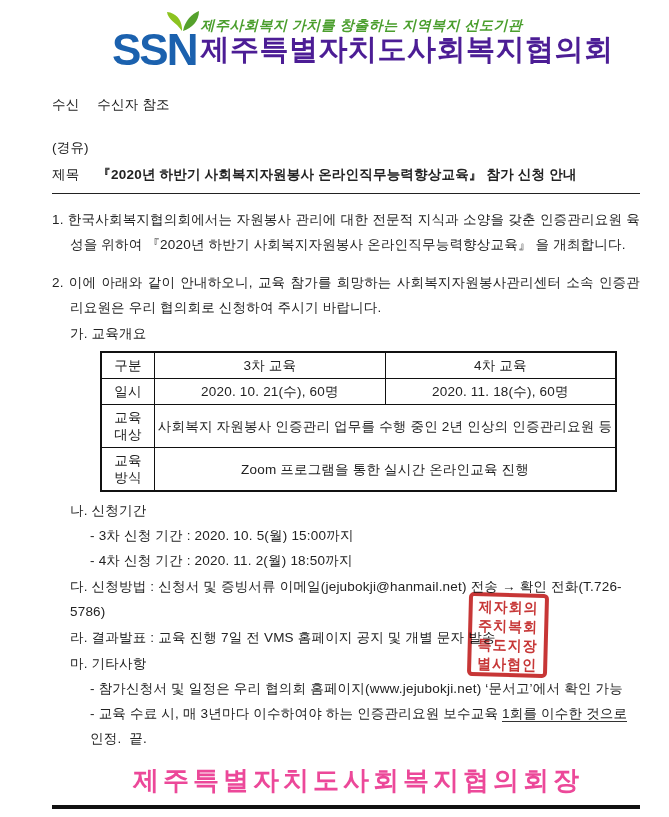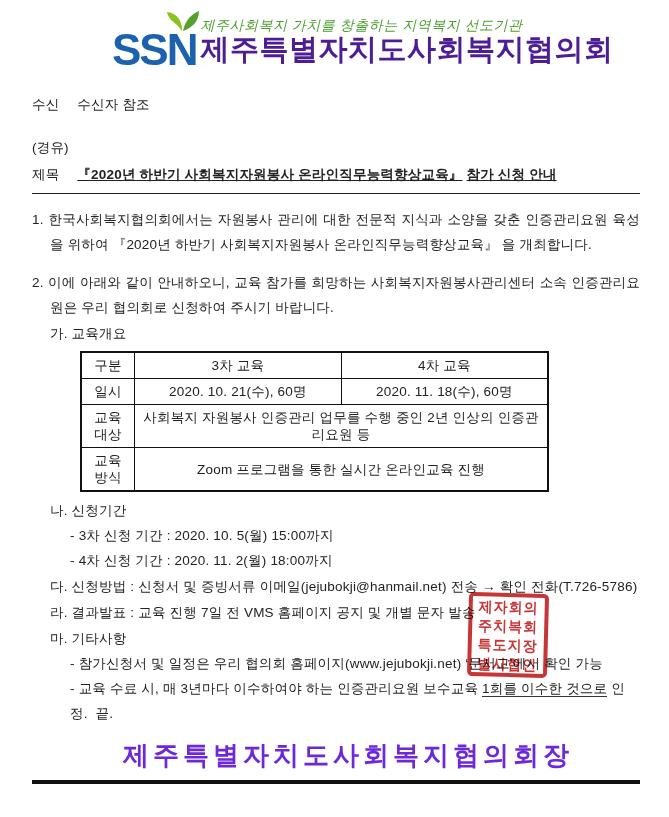--- a/index.html
+++ b/index.html
@@ -6,42 +6,42 @@
   .page{
     width:669px;height:817px;position:relative;background:#fff;overflow:hidden;
     font-family:"Liberation Sans","DejaVu Sans",sans-serif;color:#222;
   }
   
   .hdr{display:flex;align-items:flex-start;padding:16px 0 0 112px;}
   .ssn-wrap{position:relative;padding-top:12px;}
   .ssn{font-size:44px;font-weight:800;color:#1b61ae;letter-spacing:-2px;line-height:1;font-family:"Liberation Sans",sans-serif;}
   .leaf{position:absolute;top:-6px;right:-4px;}
   .hdr-right{margin-left:4px;}
-  .slogan{color:#4a9e2d;font-size:14px;font-weight:400;font-style:italic;letter-spacing:0.5px;line-height:1.3;}
+  .slogan{color:#4a9e2d;font-size:14px;font-weight:700;font-style:italic;letter-spacing:0.5px;line-height:1.3;}
   .orgname{color:#4c1d95;font-size:29px;font-weight:700;letter-spacing:0.5px;line-height:1.1;}
   
-  .doc{padding:0 29px 0 32px;font-size:13.5px;line-height:25px;letter-spacing:0.2px;}
+  .doc{padding:0 29px 0 52px;font-size:13.5px;line-height:25px;letter-spacing:0.2px;}
   .recv-line{margin-top:20px;}
   .lbl{margin-right:14px;}
   .via-line{margin-top:18px;}
   .subject-line{margin-top:2px;}
-  .subject-strong{font-weight:700;text-decoration:underline;}
+  .subject-strong{font-weight:700;}
   .rule-thin{border:none;border-top:1.5px solid #222;margin:6px 0 8px 0;}
   .num-para{padding-left:18px;text-indent:-18px;text-align:justify;margin-top:13px;}
   .sec-head{padding-left:18px;margin-top:1px;}
   .dash-item{padding-left:38px;}
   .ul-art{border-bottom:1.5px solid #333;}
   
-  table.edu{border-collapse:collapse;margin:5px 0 6px 48px;table-layout:fixed;width:469px;}
+  table.edu{border-collapse:collapse;margin:5px 0 6px 48px;table-layout:fixed;width:517px;}
   table.edu td{border:1.5px solid #111;text-align:center;vertical-align:middle;font-size:13.5px;line-height:17px;padding:4px 2px;}
   table.edu{border:2px solid #111;}
   .col0{width:48px;}
   .rowlabel{white-space:pre-line;}
   
-  .closing{position:relative;text-align:center;font-size:26px;font-weight:700;letter-spacing:4px;margin-top:12px;padding-left:24px;color:#6d28d9;line-height:34px;}
+  .closing{position:relative;text-align:center;font-size:26px;font-weight:700;letter-spacing:4px;margin-top:12px;padding-left:24px;color:#ec4899;line-height:34px;}
   .seal{
     position:absolute;left:468px;top:593px;width:72px;height:76px;
     border:4px solid #c22525;border-radius:5px;transform:rotate(1.5deg);
     display:flex;flex-direction:column;justify-content:space-around;
     mix-blend-mode:multiply;opacity:0.92;background:rgba(255,240,240,0.15);
   }
   .seal-row{color:#c22525;font-weight:900;font-size:14px;line-height:16px;letter-spacing:1px;text-align:center;transform:scaleY(1.05);}
   .recipients-line{margin-top:14px;font-size:13.5px;}
   .rule-thick{border:none;border-top:4.5px solid #111;margin:8px 0 0 0;}
 </style>
@@ -103,21 +103,21 @@
       <tr>
         <td class="col0 rowlabel">교육
 방식</td>
         <td colspan="2">Zoom 프로그램을 통한 실시간 온라인교육 진행</td>
       </tr>
     </tbody>
       </table>
 
     <div class="sec-head">나. 신청기간</div>
     <div class="dash-item">- 3차 신청 기간 : 2020. 10. 5(월) 15:00까지</div>
-    <div class="dash-item">- 4차 신청 기간 : 2020. 11. 2(월) 18:00까지</div>
+    <div class="dash-item">- 4차 신청 기간 : 2020. 11. 2(월) 18:50까지</div>
     <div class="sec-head">다. 신청방법 : 신청서 및 증빙서류 이메일(jejubokji@hanmail.net) 전송 → 확인 전화(T.726-5786)</div>
     <div class="sec-head">라. 결과발표 : 교육 진행 7일 전 VMS 홈페이지 공지 및 개별 문자 발송</div>
     <div class="sec-head">마. 기타사항</div>
     <div class="dash-item">- 참가신청서 및 일정은 우리 협의회 홈페이지(www.jejubokji.net) ‘문서고’에서 확인 가능</div>
     <div class="dash-item">
       <span>- 교육 수료 시, 매 3년마다 이수하여야 하는 인증관리요원 보수교육 </span><span class="ul-art">1회를 이수한 것으로</span><span> 인정.&nbsp; 끝.</span>
     </div>
 
     <div class="closing">제주특별자치도사회복지협의회장</div>
 

